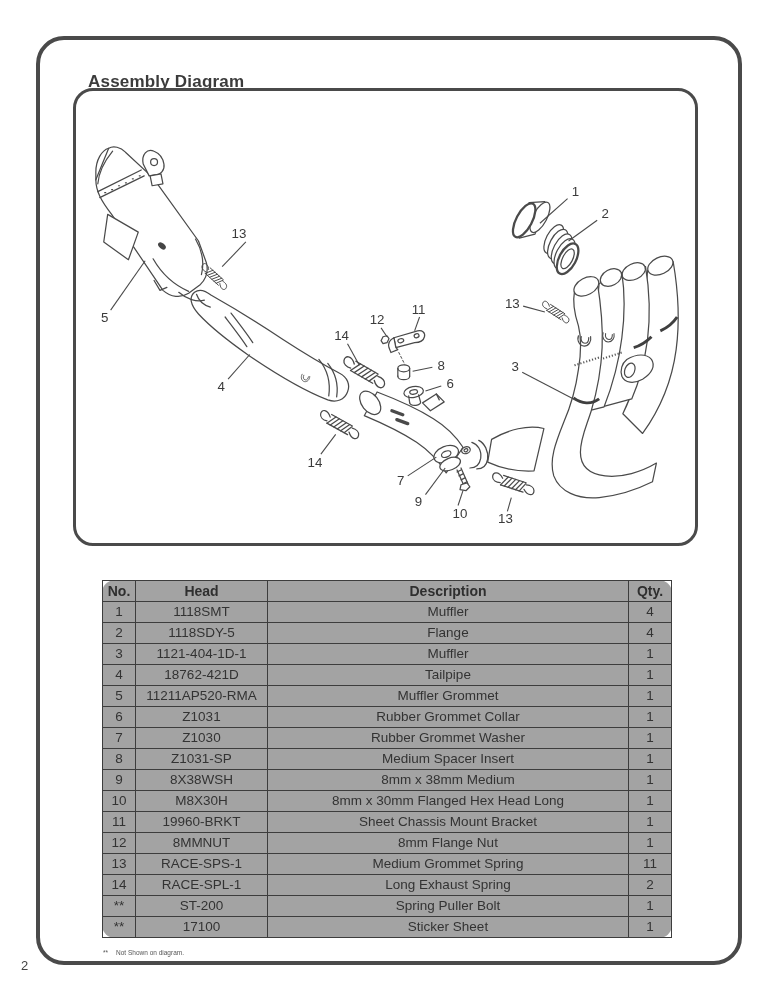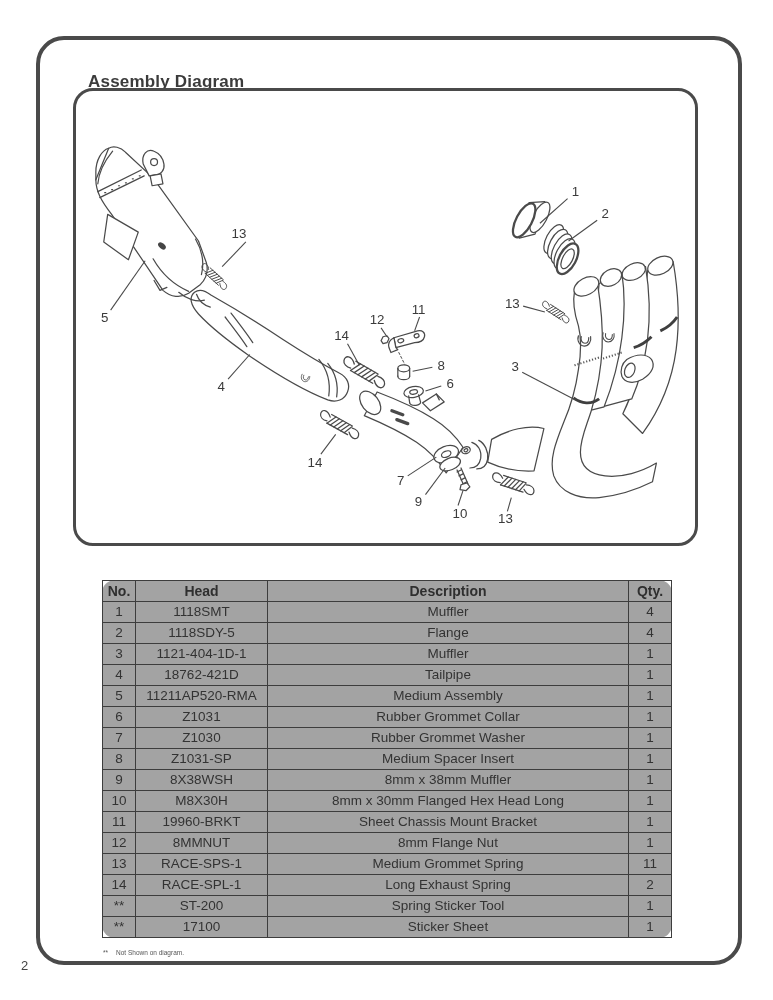--- a/index.html
+++ b/index.html
@@ -271,21 +271,21 @@
       </tr>
       <tr>
         <td>4</td>
         <td>18762-421D</td>
         <td>Tailpipe</td>
         <td>1</td>
       </tr>
       <tr>
         <td>5</td>
         <td>11211AP520-RMA</td>
-        <td>Medium Assembly</td>
+        <td>Muffler Grommet</td>
         <td>1</td>
       </tr>
       <tr>
         <td>6</td>
         <td>Z1031</td>
         <td>Rubber Grommet Collar</td>
         <td>1</td>
       </tr>
       <tr>
         <td>7</td>
@@ -295,21 +295,21 @@
       </tr>
       <tr>
         <td>8</td>
         <td>Z1031-SP</td>
         <td>Medium Spacer Insert</td>
         <td>1</td>
       </tr>
       <tr>
         <td>9</td>
         <td>8X38WSH</td>
-        <td>8mm x 38mm Muffler</td>
+        <td>8mm x 38mm Medium</td>
         <td>1</td>
       </tr>
       <tr>
         <td>10</td>
         <td>M8X30H</td>
         <td>8mm x 30mm Flanged Hex Head Long</td>
         <td>1</td>
       </tr>
       <tr>
         <td>11</td>
@@ -331,21 +331,21 @@
       </tr>
       <tr>
         <td>14</td>
         <td>RACE-SPL-1</td>
         <td>Long Exhaust Spring</td>
         <td>2</td>
       </tr>
       <tr>
         <td>**</td>
         <td>ST-200</td>
-        <td>Spring Sticker Tool</td>
+        <td>Spring Puller Bolt</td>
         <td>1</td>
       </tr>
       <tr>
         <td>**</td>
         <td>17100</td>
         <td>Sticker Sheet</td>
         <td>1</td>
       </tr>
     </tbody>
 </table>

